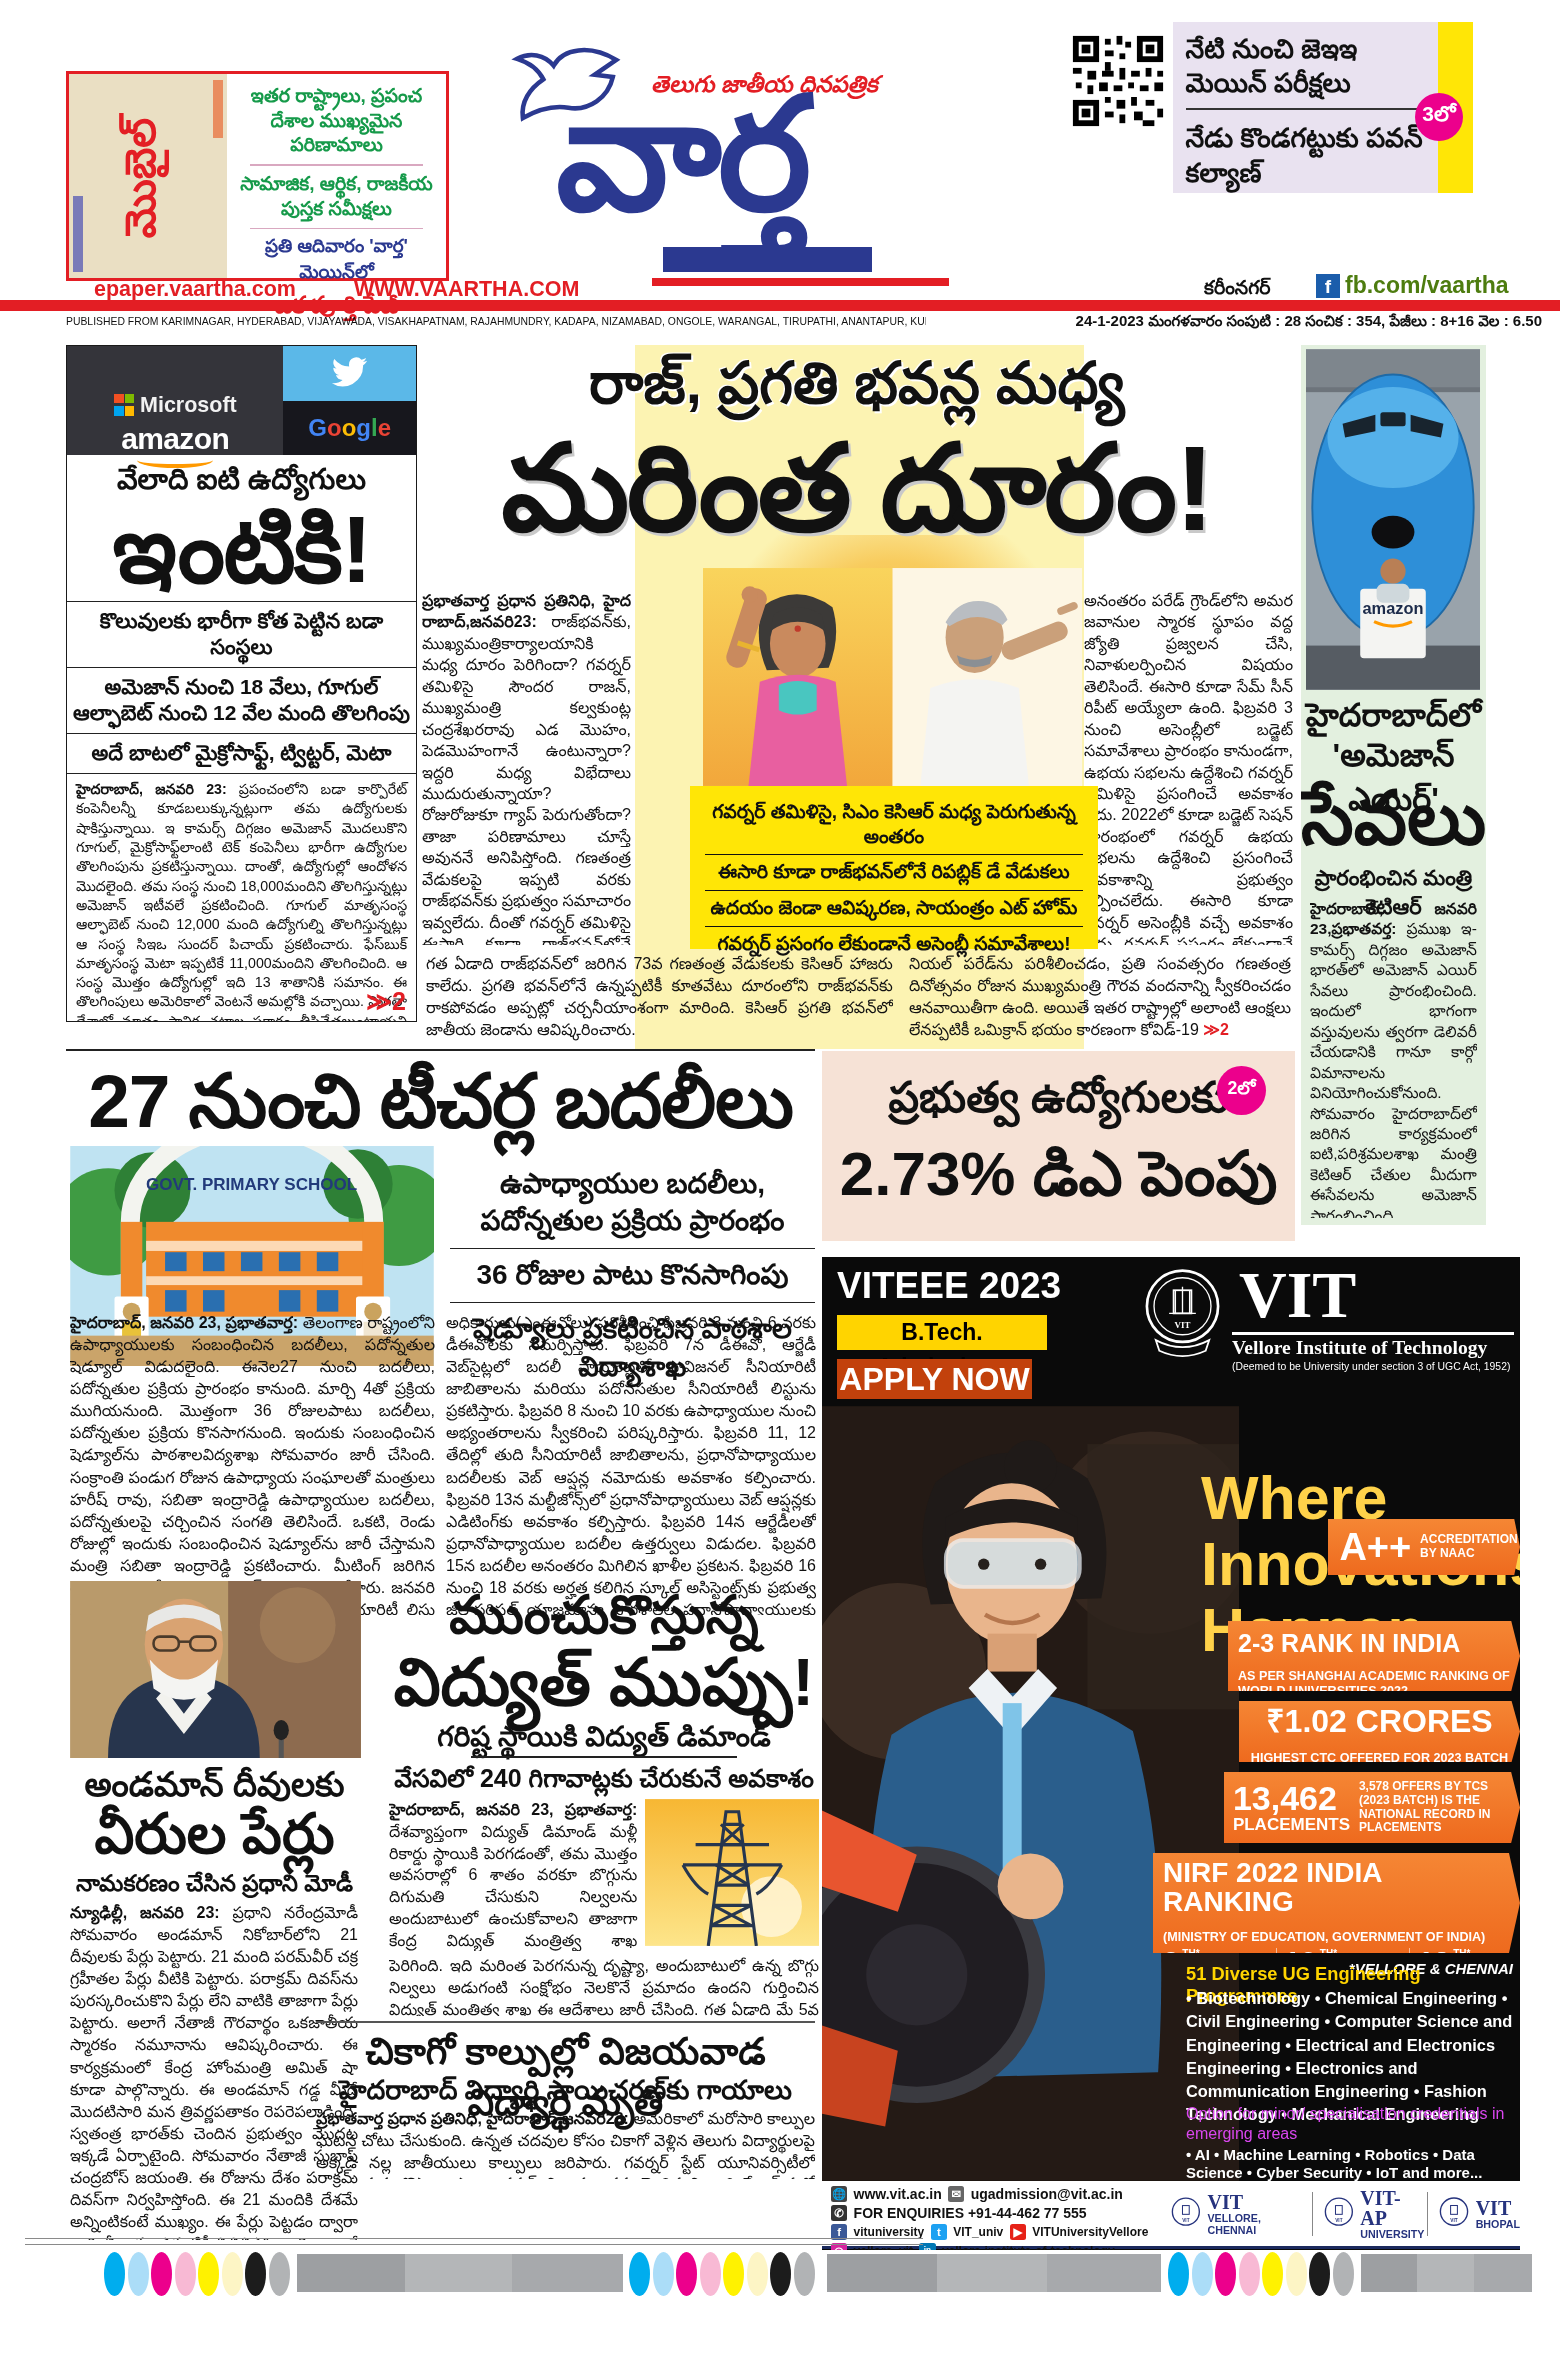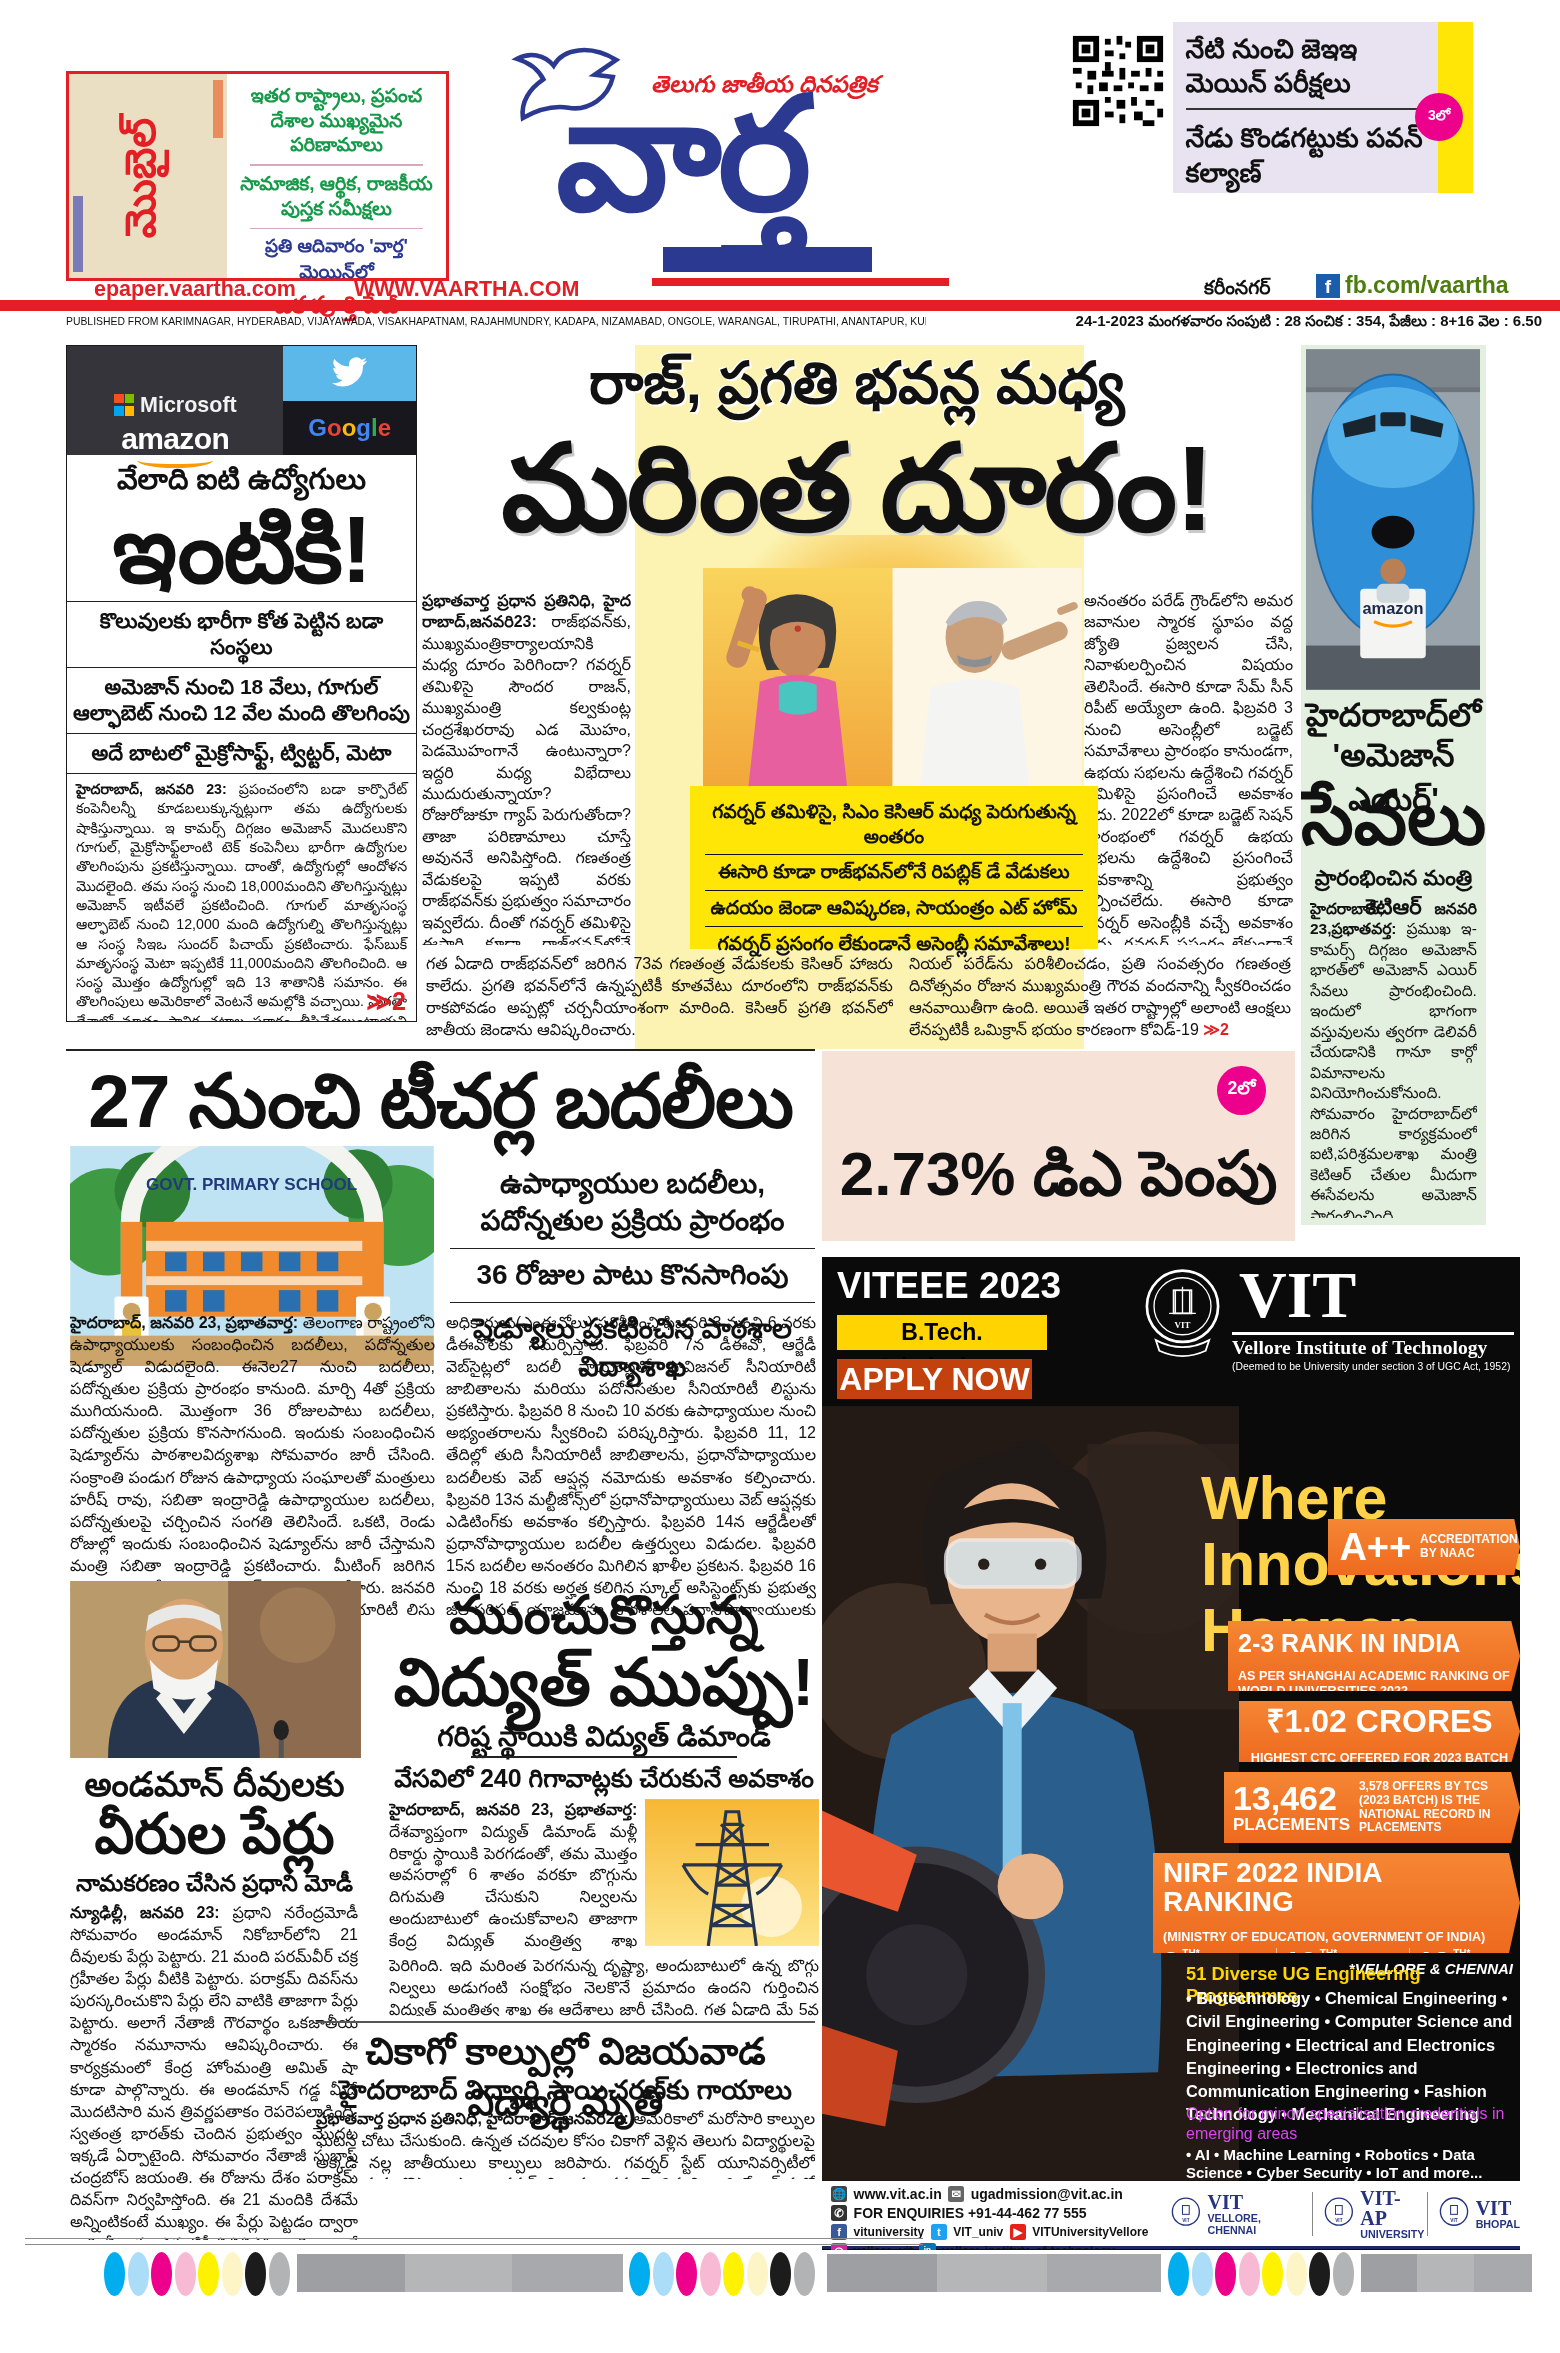--- a/index.html
+++ b/index.html
@@ -28,21 +28,21 @@
   #logo-text{position:absolute;left:38px;top:-6.3px;font-size:158px;line-height:1;font-weight:bold;color:#2b3990;letter-spacing:-3.8px;}
   #logo-bar-b{position:absolute;left:145px;top:166px;width:209px;height:25px;background:#2b3990;}
   #logo-bar-r{position:absolute;left:134px;top:197px;width:297px;height:8.2px;background:#e31e24;}
   #dove{position:absolute;left:-10px;top:-37px;width:114px;height:82px;}
   #qr{left:1070px;top:33px;width:96px;height:96px;}
   #teaser{left:1173px;top:21.5px;width:300px;height:171px;background:#e9e2f0;}
   #teaser-y{position:absolute;right:0;top:0;width:35px;height:100%;background:#ffe606;}
   .teaser-line{padding:10px 44px 6.3px 12.6px;font-size:26.6px;font-weight:bold;line-height:1.3;}
   #teaser-div{height:1.9px;background:#333;margin:1.3px 44px 1.3px 12.6px;}
   #teaser-badge{position:absolute;right:10px;top:71px;width:48px;height:48px;border-radius:50%;
-     background:#ec008c;color:#fff;font-weight:bold;font-size:14px;display:flex;align-items:center;justify-content:center;}
+     background:#ec008c;color:#fff;font-weight:bold;font-size:21px;display:flex;align-items:center;justify-content:center;}
   #edition{left:1204px;top:277px;font-size:19px;font-weight:bold;}
   #fbrow{left:1316px;top:272px;display:flex;align-items:center;gap:5px;}
   #fbicon{width:24px;height:24px;background:#1b5dab;color:#fff;font-weight:bold;font-size:19px;
      display:flex;align-items:flex-end;justify-content:center;}
   #fbtext{font-size:23px;font-weight:bold;color:#4d7c0f;}
   #redbar{left:0;top:300px;width:1561px;height:11.4px;background:#e31e24;}
   #publine{left:66px;top:316px;width:860px;font-size:10.4px;white-space:nowrap;overflow:hidden;color:#111;}
   #dateline{left:948px;top:312px;width:594px;font-size:15px;font-weight:bold;text-align:right;}
 
   
@@ -440,20 +440,21 @@
 
   <div class="abs" id="t-decks">
     <div class="t-deck">ఉపాధ్యాయుల బదలీలు, పదోన్నతుల ప్రక్రియ ప్రారంభం</div>
     <div class="t-deck">36 రోజుల పాటు కొనసాగింపు</div>
     <div class="t-deck">షెడ్యూలు ప్రకటించిన పాఠశాల విద్యాశాఖ</div>
   </div>
   <div class="tcol" id="t-col1"><span class="lead">హైదరాబాద్, జనవరి 23, ప్రభాతవార్త:</span> <span>తెలంగాణ రాష్ట్రంలోని ఉపాధ్యాయులకు సంబంధించిన బదలీలు, పదోన్నతుల షెడ్యూల్ విడుదలైంది. ఈనెల27 నుంచి బదలీలు, పదోన్నతుల ప్రక్రియ ప్రారంభం కానుంది. మార్చి 4తో ప్రక్రియ ముగియనుంది. మొత్తంగా 36 రోజులపాటు బదలీలు, పదోన్నతుల ప్రక్రియ కొనసాగనుంది. ఇందుకు సంబంధించిన షెడ్యూల్‌ను పాఠశాలవిద్యశాఖ సోమవారం జారీ చేసింది. సంక్రాంతి పండుగ రోజున ఉపాధ్యాయ సంఘాలతో మంత్రులు హరీష్ రావు, సబితా ఇంద్రారెడ్డి ఉపాధ్యాయుల బదలీలు, పదోన్నతులపై చర్చించిన సంగతి తెలిసిందే. ఒకటి, రెండు రోజుల్లో ఇందుకు సంబంధించిన షెడ్యూల్‌ను జారీ చేస్తామని మంత్రి సబితా ఇంద్రారెడ్డి ప్రకటించారు. మీటింగ్ జరిగిన తరువాత 8 రోజులకు షెడ్యూల్‌ను విడుదల చేశారు. జనవరి 27న అన్ని కేటగిరీలకు చెందిన ఖాళీలు, సీనియారిటీ లిస్టు ప్రకటిస్తారు. జనవరి 28 నుంచి 30 వరకు బదలీల దరఖాస్తులను ఆన్‌లైన్‌లో స్వీకరిస్తారు. ఇందుకు సంబంధించిన హార్డ్ కాపీలను జనవరి 31 నుంచి ఫిబ్రవరి 2 లోపు సంబంధిత అధికారులకు సమర్పించాలి. దరఖాస్తుల హార్డ్ కాపీలను సంబంధిత</span></div>
   <div class="tcol" id="t-col2"><span>అధికారులు(ఎంఈవోలు) పరిశీలించి ఫిబ్రవరి 3 నుంచి 6 వరకు డీఈవోలకు సమర్పిస్తారు. ఫిబ్రవరి 7న డీఈవో, ఆర్జేడీ వెబ్‌సైట్లలో బదలీ పాయింట్లతో ప్రొవిజనల్ సీనియారిటీ జాబితాలను మరియు పదోనసతుల సీనియారిటీ లిస్టును ప్రకటిస్తారు. ఫిబ్రవరి 8 నుంచి 10 వరకు ఉపాధ్యాయుల నుంచి అభ్యంతరాలను స్వీకరించి పరిష్కరిస్తారు. ఫిబ్రవరి 11, 12 తేదిల్లో తుది సీనియారిటీ జాబితాలను, ప్రధానోపాధ్యాయుల బదలీలకు వెబ్ ఆప్షన్ల నమోదుకు అవకాశం కల్పించారు. ఫిబ్రవరి 13న మల్టీజోన్స్‌లో ప్రధానోపాధ్యాయులు వెబ్ ఆప్షన్లకు ఎడిటింగ్‌కు అవకాశం కల్పిస్తారు. ఫిబ్రవరి 14న ఆర్జేడీలతో ప్రధానోపాధ్యాయుల బదలీల ఉత్తర్వులు విడుదల. ఫిబ్రవరి 15న బదలీల అనంతరం మిగిలిన ఖాళీల ప్రకటన. ఫిబ్రవరి 16 నుంచి 18 వరకు అర్హత కలిగిన స్కూల్ అసిస్టెంట్స్‌కు ప్రభుత్వ జిల్లాపరిషత్ యాజమాన్య పాఠశాలల ప్రధానోపాధ్యాయులకు పదోన్నతుల కౌన్సెలింగ్. ఫిబ్రవరి 19, 20 తేదిల్లో సబ్జెక్ట్ వారీగా స్కూల్ అసిస్టెంట్స్ ఖాళీల ప్రకటన మరియు బదలీ ఆప్షన్స్ నమోదు. ఫిబ్రవరి 21న ఆప్షన్ల సవరణకు అవకాశం. ఫిబ్రవరి 22, 23 తేదిల్లో</span> </div>
 
   <div class="abs" id="dabox">
+    <div id="da1">ప్రభుత్వ ఉద్యోగులకు</div>
     <div id="da2">2.73% డిఎ పెంపు</div>
     <div id="da-badge">2లో</div>
   </div>
 
   <div class="abs" id="vit">
     <div id="v-event">VITEEE 2023</div>
     <div id="v-btech">B.Tech. Admissions</div>
     <div id="v-apply">APPLY NOW</div>
 
     <svg id="v-crest" viewBox="0 0 100 110">

